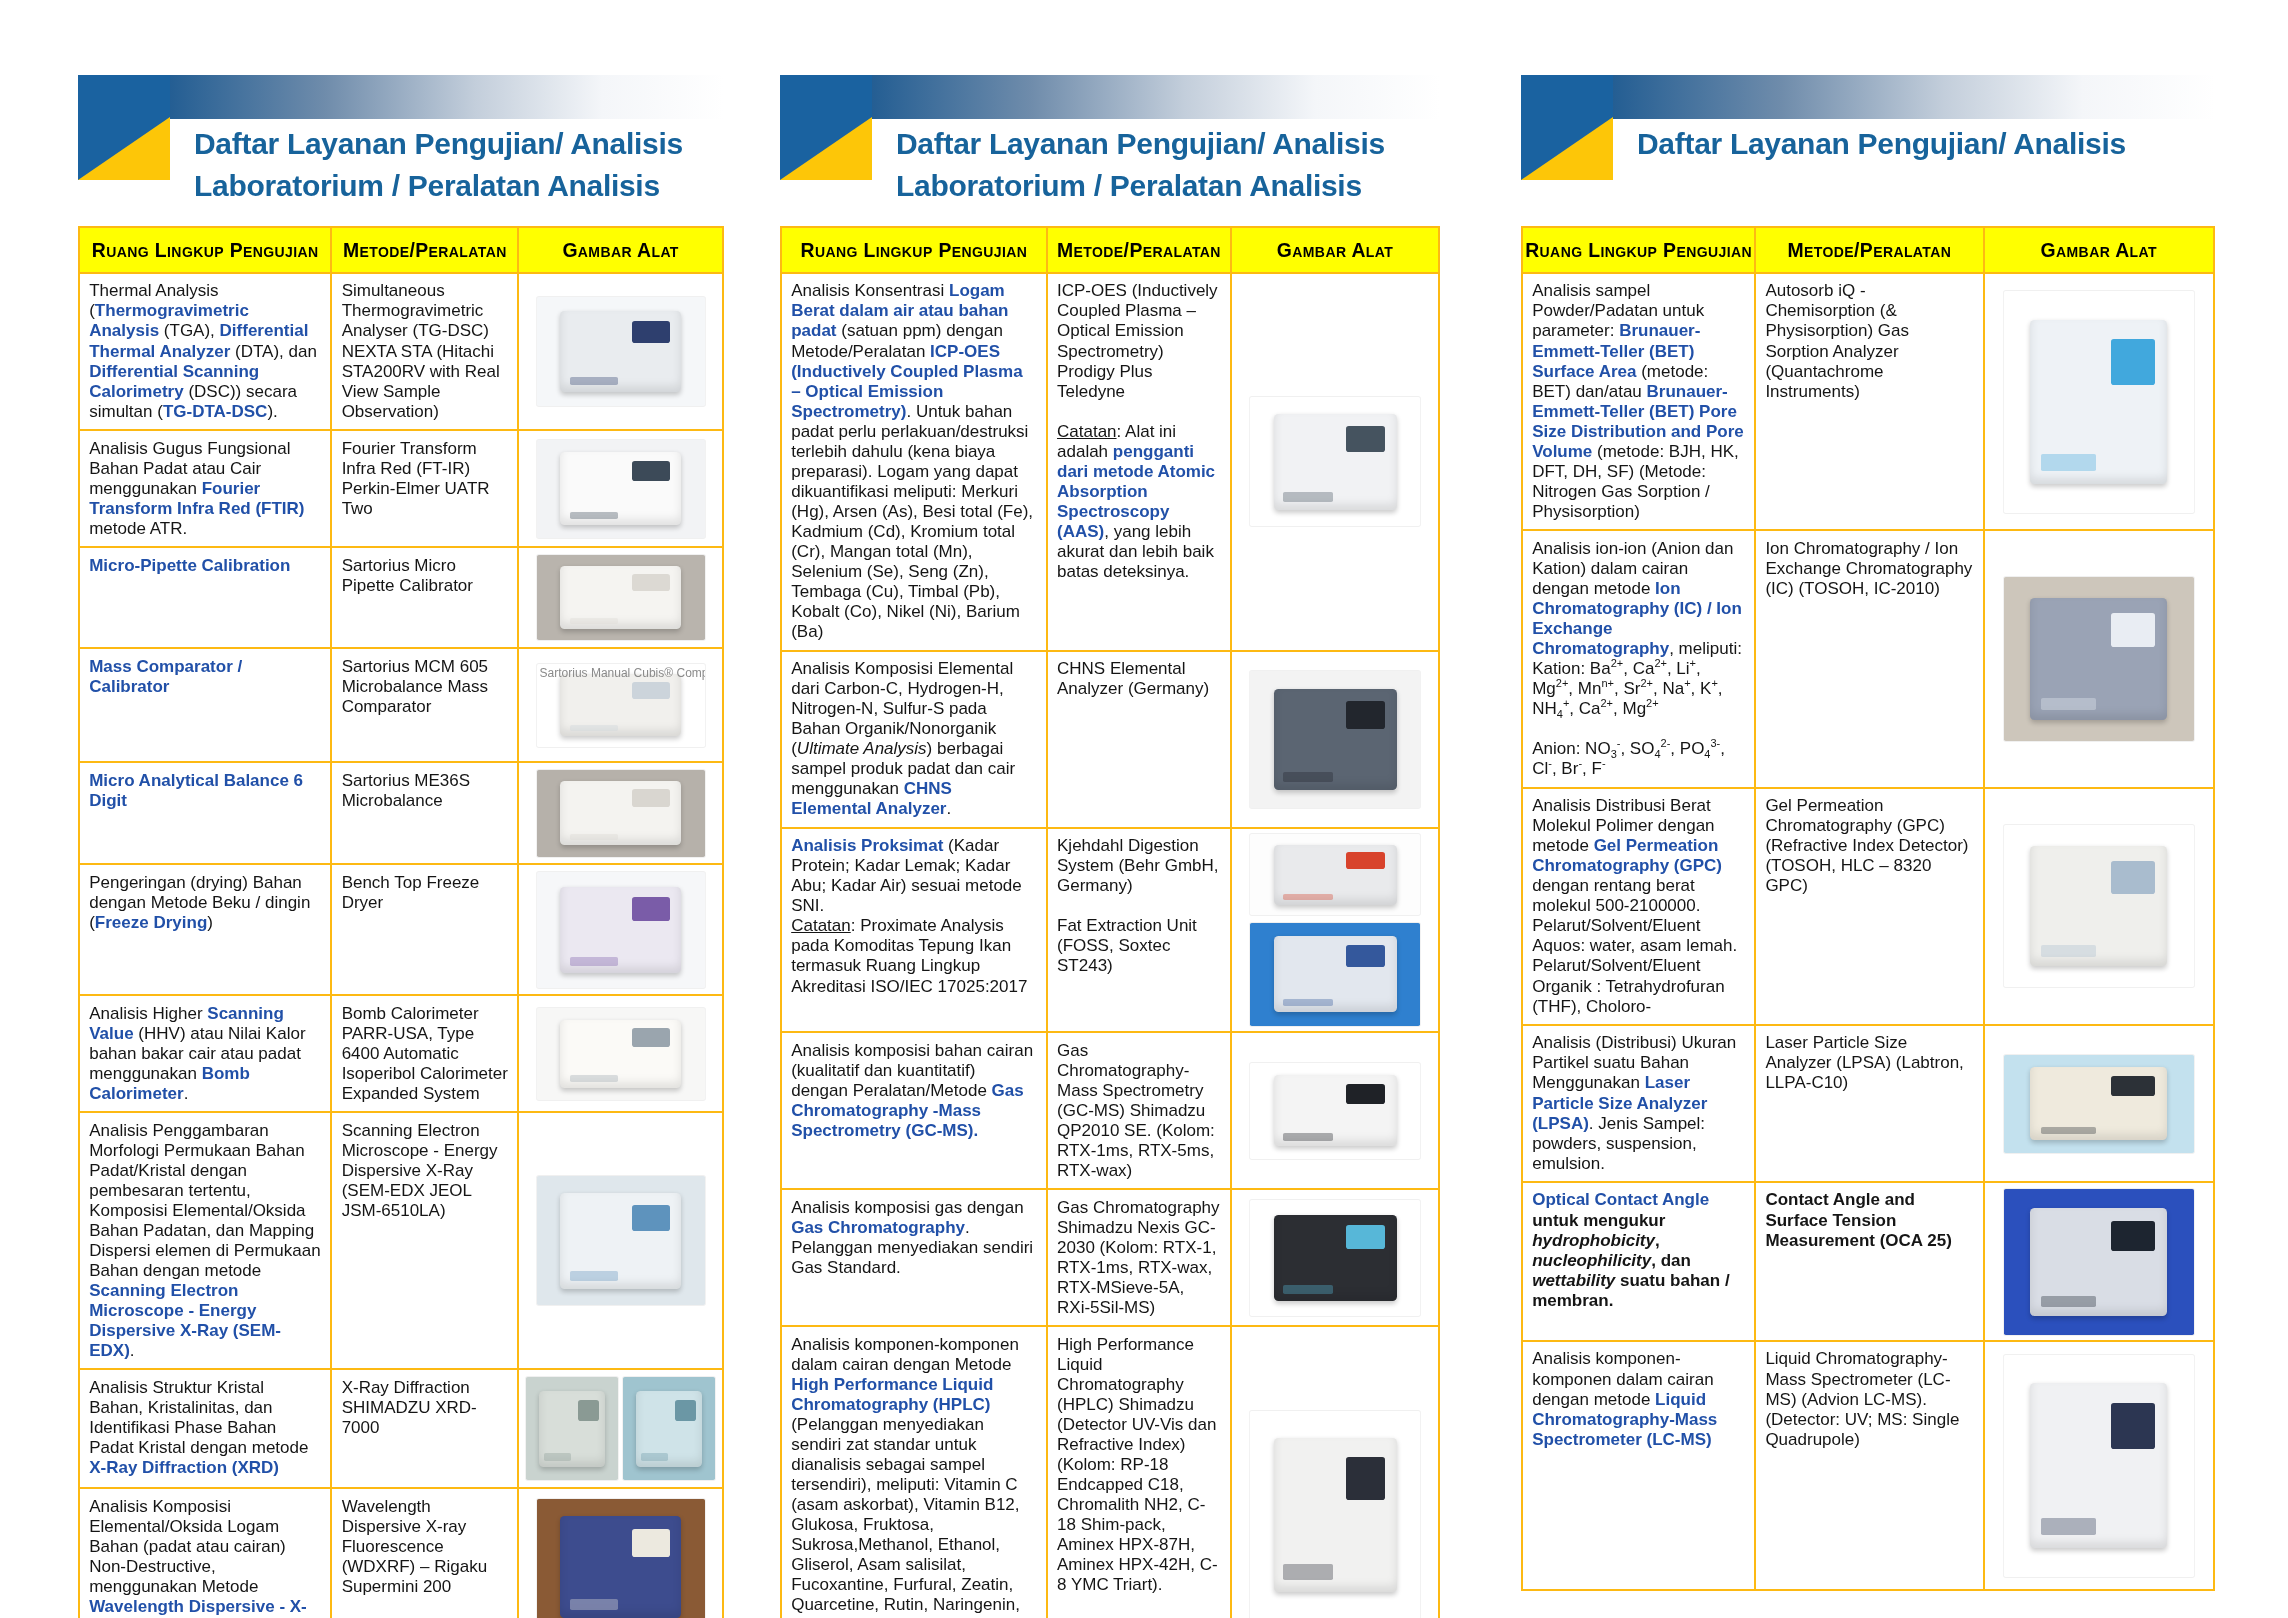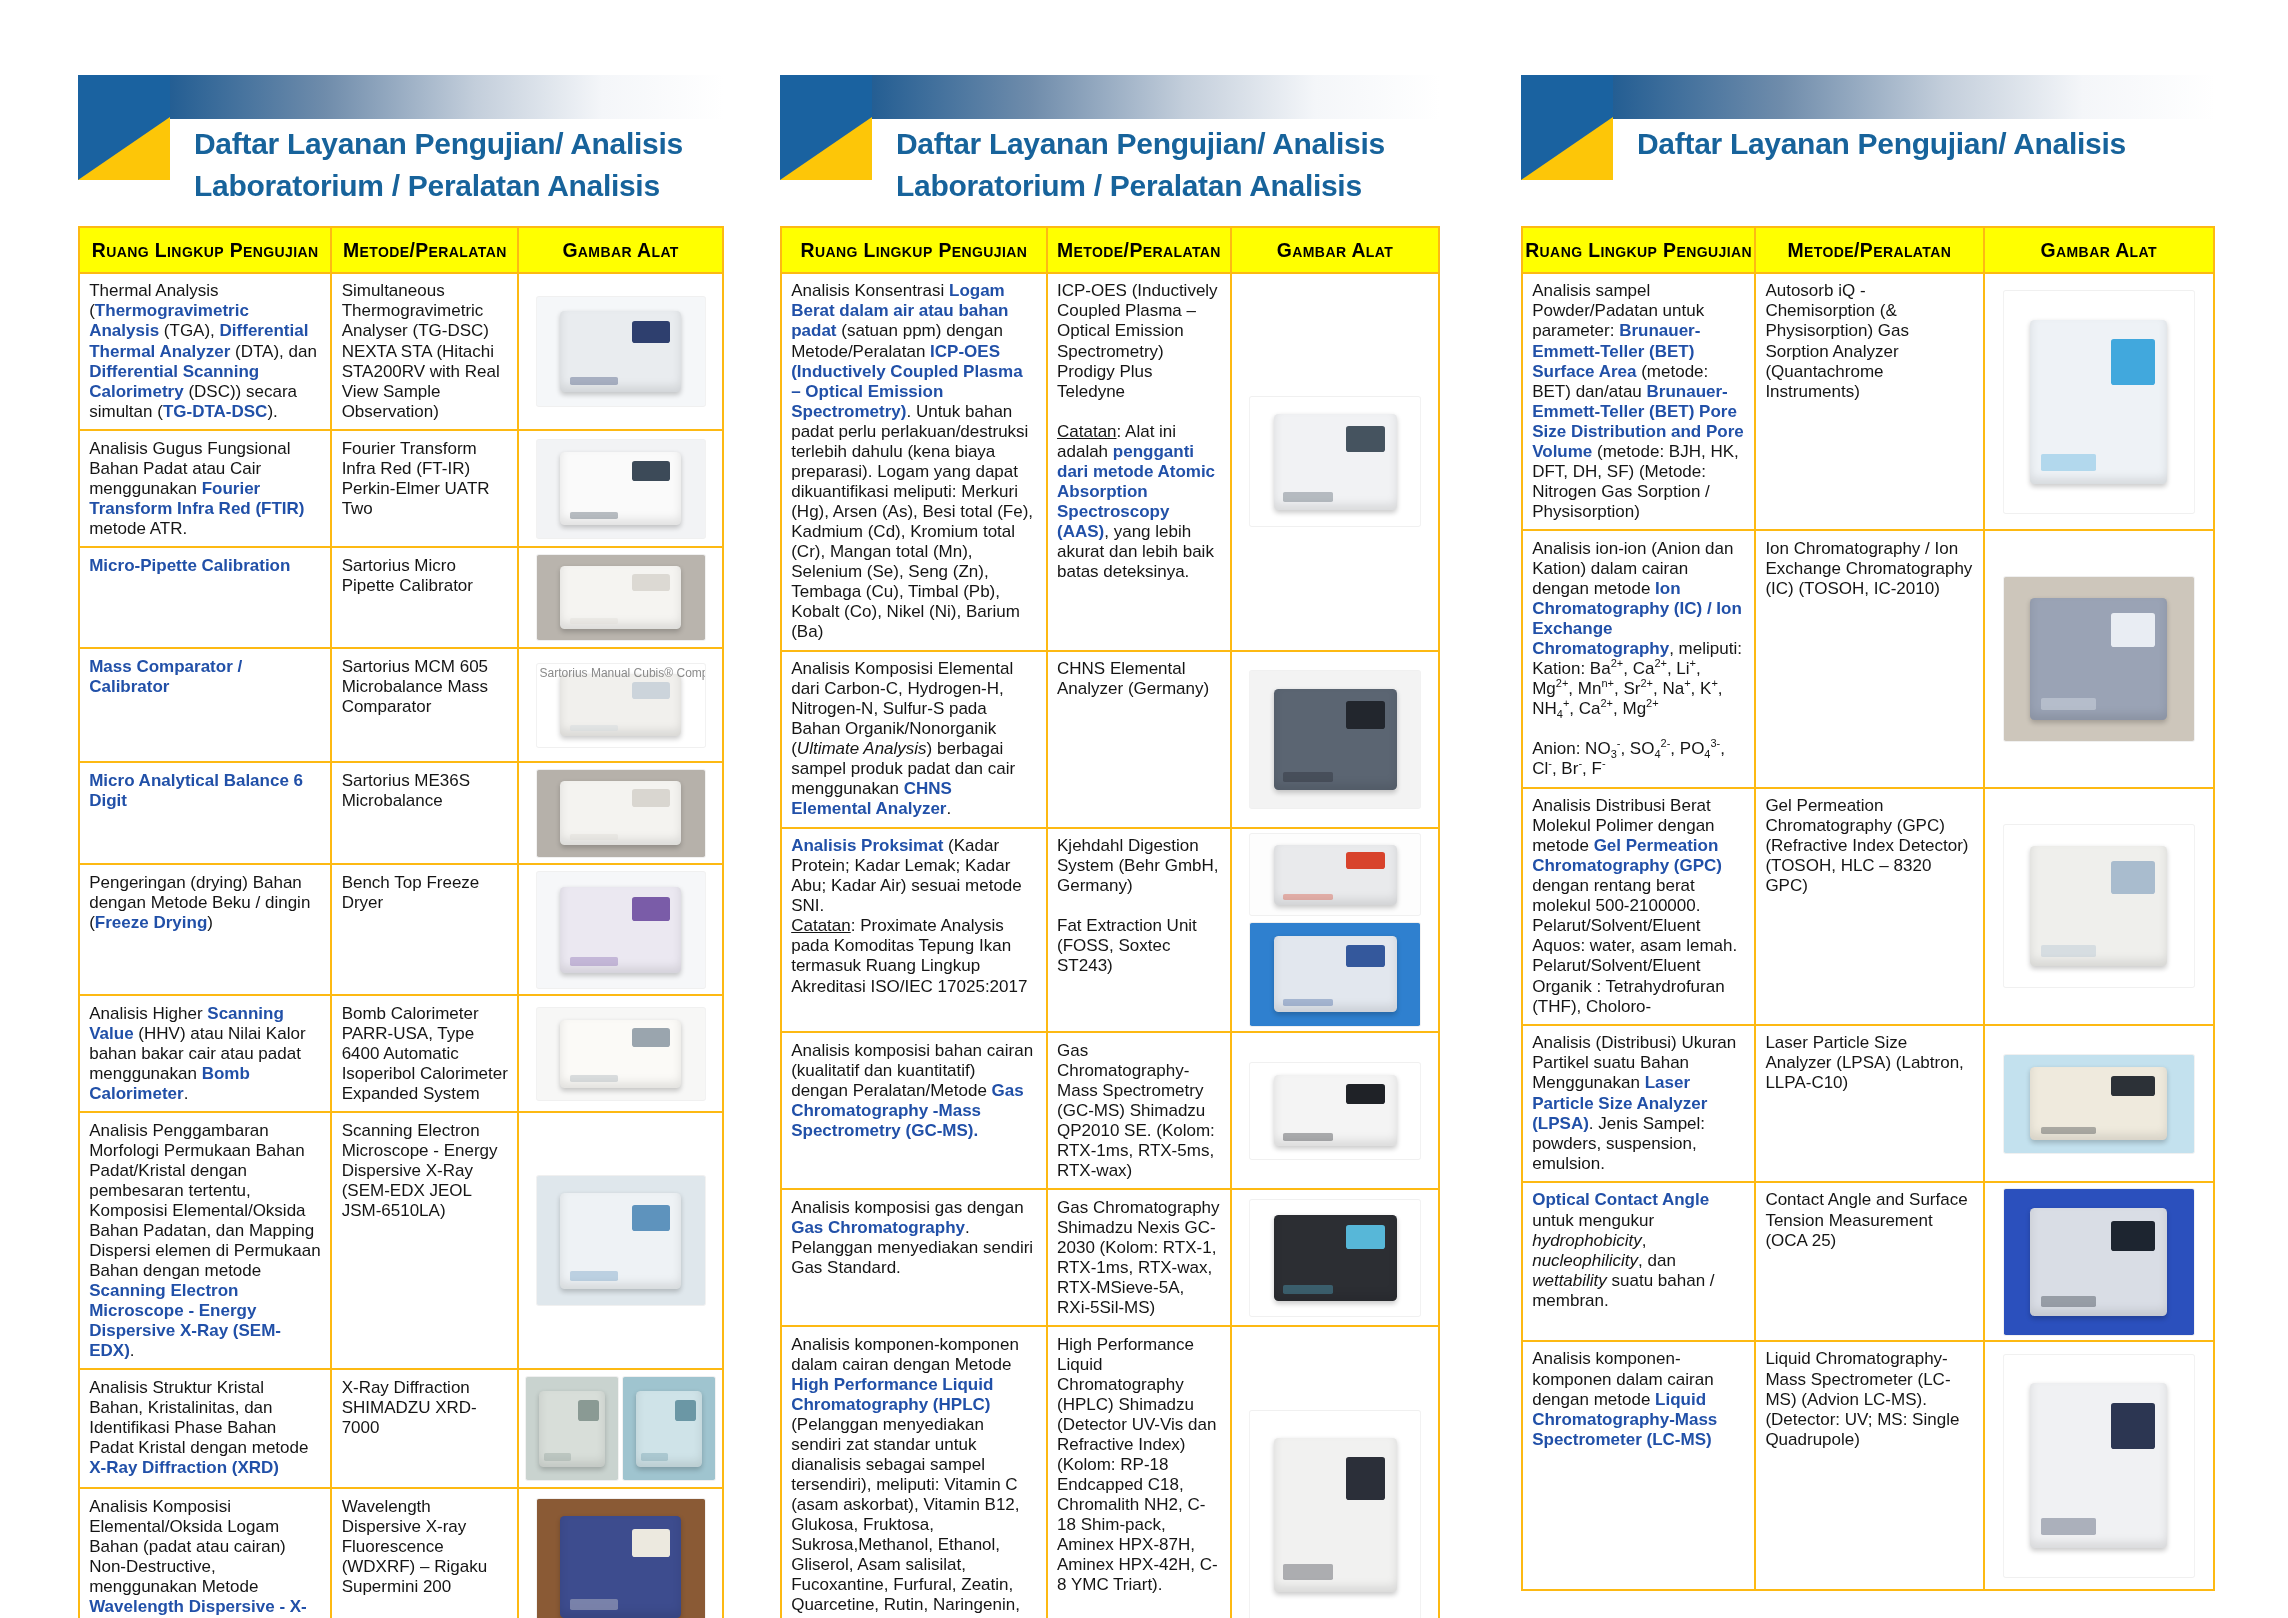--- a/index.html
+++ b/index.html
@@ -418,21 +418,21 @@
               <div class="ph-wrap">
                 <div class="photo" style="--bg: #c3e1ee; --b: #efeadd; --a: #2c3137; height: 98px; width: 86%;">
                   <div class="inst">
                     <span class="inst-screen"></span>
                     <span class="inst-foot"></span>
                   </div>
                 </div>
               </div>
             </td>
     </tr>
-          <tr style="height: 156px;">
+          <tr style="height: 156px; font-weight: bold;">
       <td class="scope"><b>Optical Contact Angle</b> untuk mengukur <i>hydrophobicity</i>, <i>nucleophilicity</i>, dan <i>wettability</i> suatu bahan / membran.</td>
       <td class="method">Contact Angle and Surface Tension Measurement (OCA 25)</td>
       <td class="photo-cell">
               <div class="ph-wrap">
                 <div class="photo" style="--bg: #2b50bd; --b: #d9dde5; --a: #1d2530; height: 146px; width: 86%;">
                   <div class="inst">
                     <span class="inst-screen"></span>
                     <span class="inst-foot"></span>
                   </div>
                 </div>

